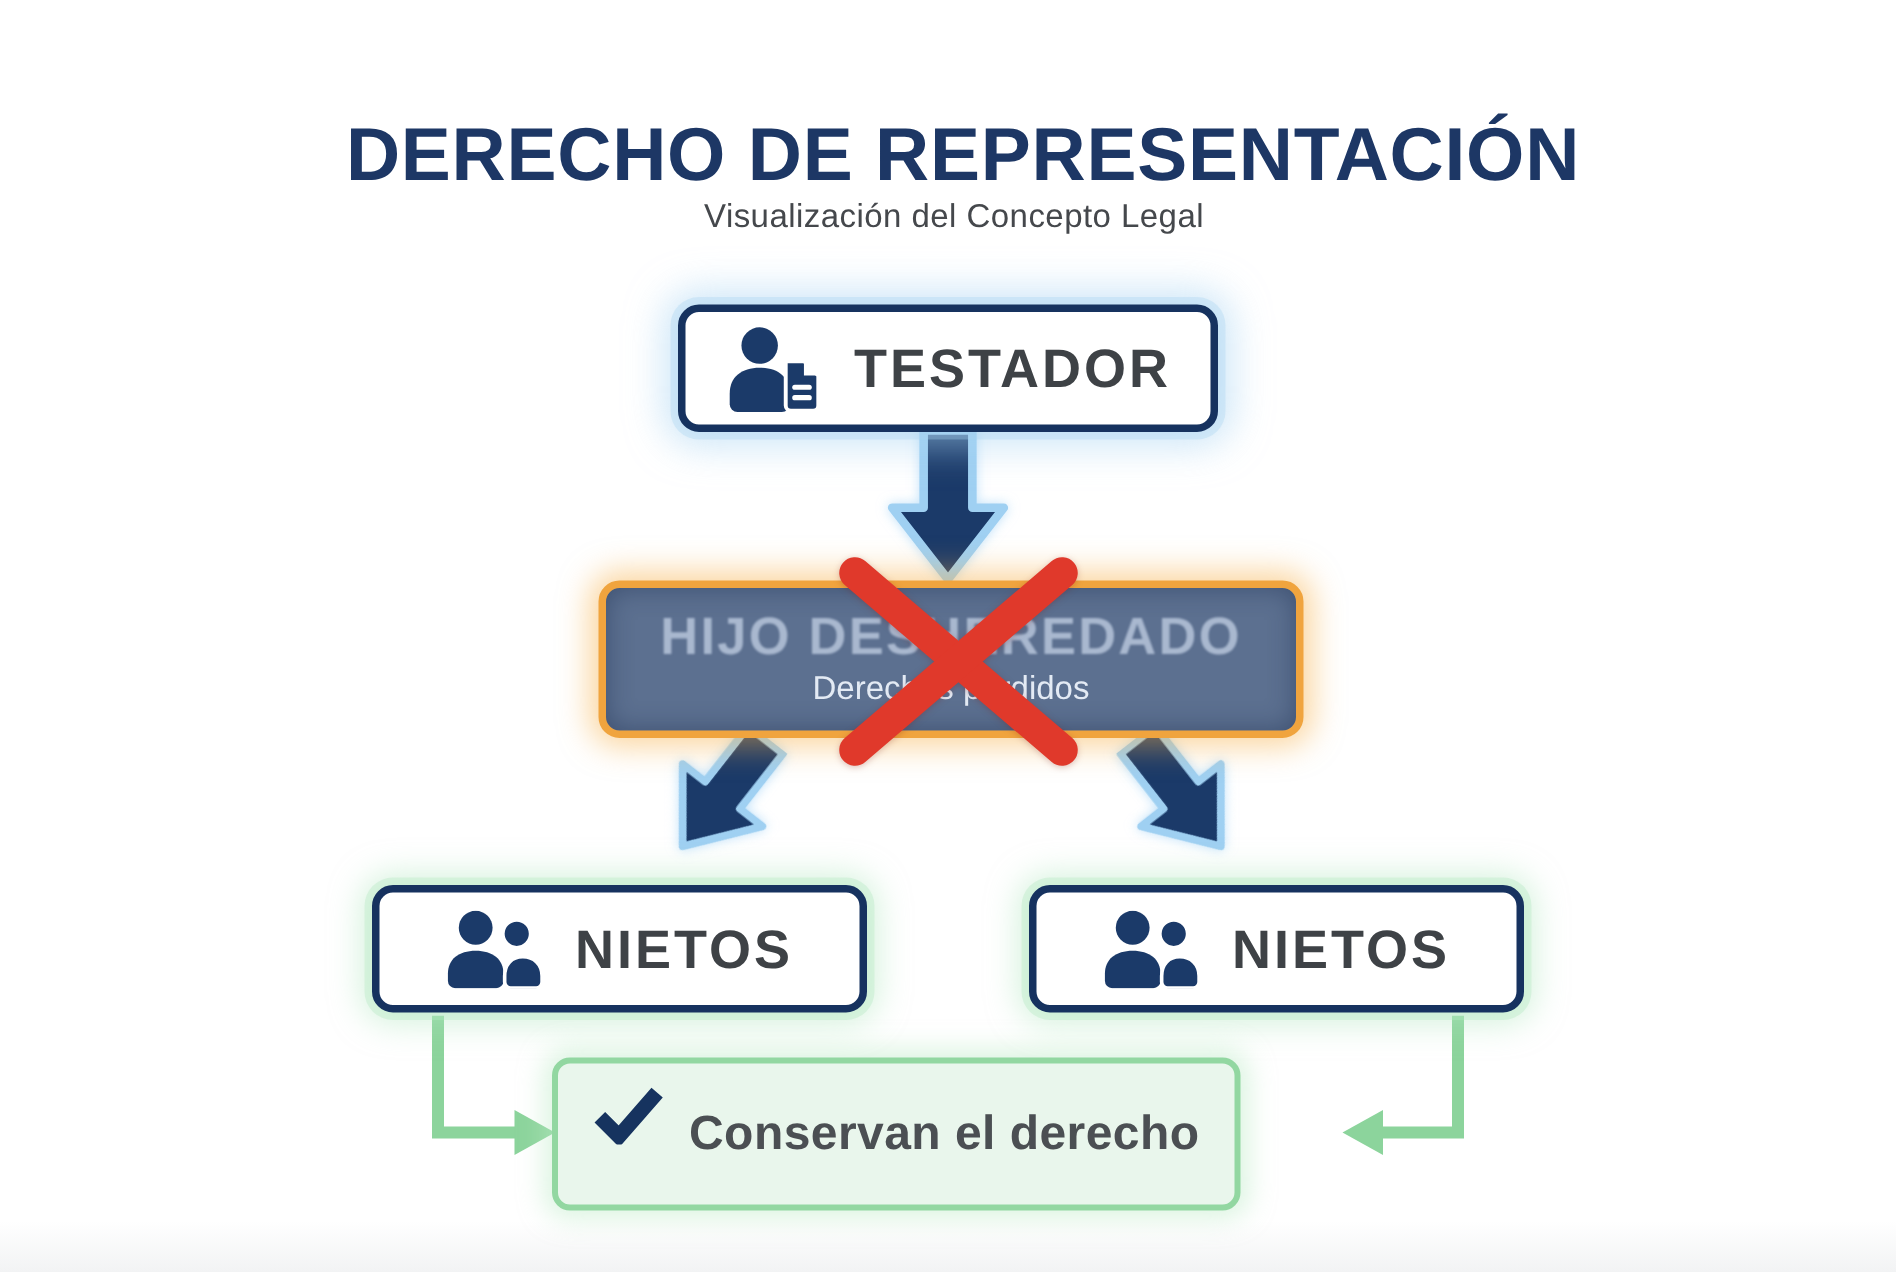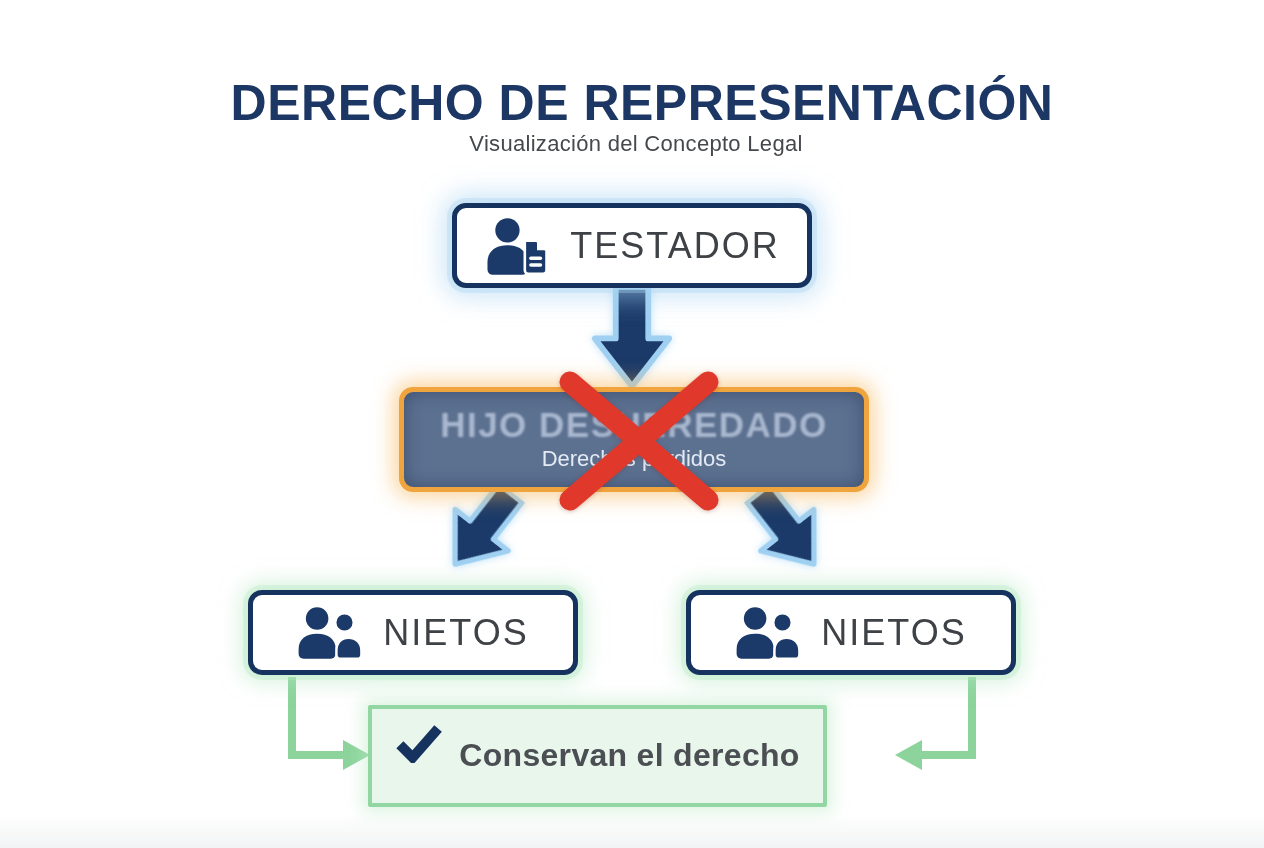--- a/index.html
+++ b/index.html
@@ -14,21 +14,21 @@
   }
   .subtitle{
     position:absolute;left:0;top:127px;width:100%;text-align:center;margin:4px;
     font-size:22px;font-weight:500;color:#45484c;letter-spacing:.3px;
   }
   .node{
     position:absolute;box-sizing:border-box;background:#ffffff;
     border:5px solid #16325f;border-radius:14px;z-index:2;
     display:flex;align-items:center;justify-content:center;gap:20px;
   }
-  .node .label{font-size:36px;font-weight:400;color:#3e4246;letter-spacing:2px;}
+  .node .label{font-size:36px;font-weight:700;color:#3e4246;letter-spacing:2px;}
   .node-testador{left:452px;top:203px;width:360px;height:85px;
     box-shadow:0 0 0 5px rgba(168,212,242,.35),0 0 24px 10px rgba(168,212,242,.55);}
   .node-nietos-left{left:248px;top:590px;width:330px;height:85px;
     box-shadow:0 0 0 5px rgba(178,231,192,.35),0 0 20px 8px rgba(178,231,192,.5);}
   .node-nietos-right{left:686px;top:590px;width:330px;height:85px;
     box-shadow:0 0 0 5px rgba(178,231,192,.35),0 0 20px 8px rgba(178,231,192,.5);}
   .node-hijo{
     position:absolute;left:399px;top:387px;width:470px;height:105px;box-sizing:border-box;
     background:#5c7090;border:5px solid #f0a43e;border-radius:14px;z-index:2;
     display:flex;flex-direction:column;align-items:center;justify-content:center;
@@ -39,21 +39,21 @@
   .arrow-svg{position:absolute;z-index:1;filter:drop-shadow(0 0 4px rgba(150,205,245,.6));}
   .arrow-main{left:577px;top:285px;}
   .arrow-left{left:464px;top:492px;transform:rotate(38deg);transform-origin:50% 0;}
   .arrow-right{left:710px;top:492px;transform:rotate(-38deg);transform-origin:50% 0;}
   .red-x{position:absolute;left:549px;top:370px;z-index:5;filter:drop-shadow(0 1px 2px rgba(120,20,10,.25));}
   .connector{position:absolute;z-index:1;}
   .connector-left{left:255px;top:677px;}
   .connector-right{left:890px;top:677px;}
   .node-result{
     position:absolute;left:368px;top:705px;width:459px;height:102px;box-sizing:border-box;
-    background:#e9f6ec;border:4px solid #92d7a1;border-radius:2px;z-index:2;
+    background:#e9f6ec;border:4px solid #92d7a1;border-radius:12px;z-index:2;
     display:flex;align-items:center;justify-content:center;gap:16px;
     box-shadow:0 0 16px 6px rgba(190,235,200,.5);
   }
   .result-text{text-align:center;font-size:32px;font-weight:800;color:#4b4f53;line-height:1.18;letter-spacing:.3px;}
   .result-text span{display:block;}
   .check-icon{margin-top:-26px;}
 </style>
 </head>
 <body>
 

